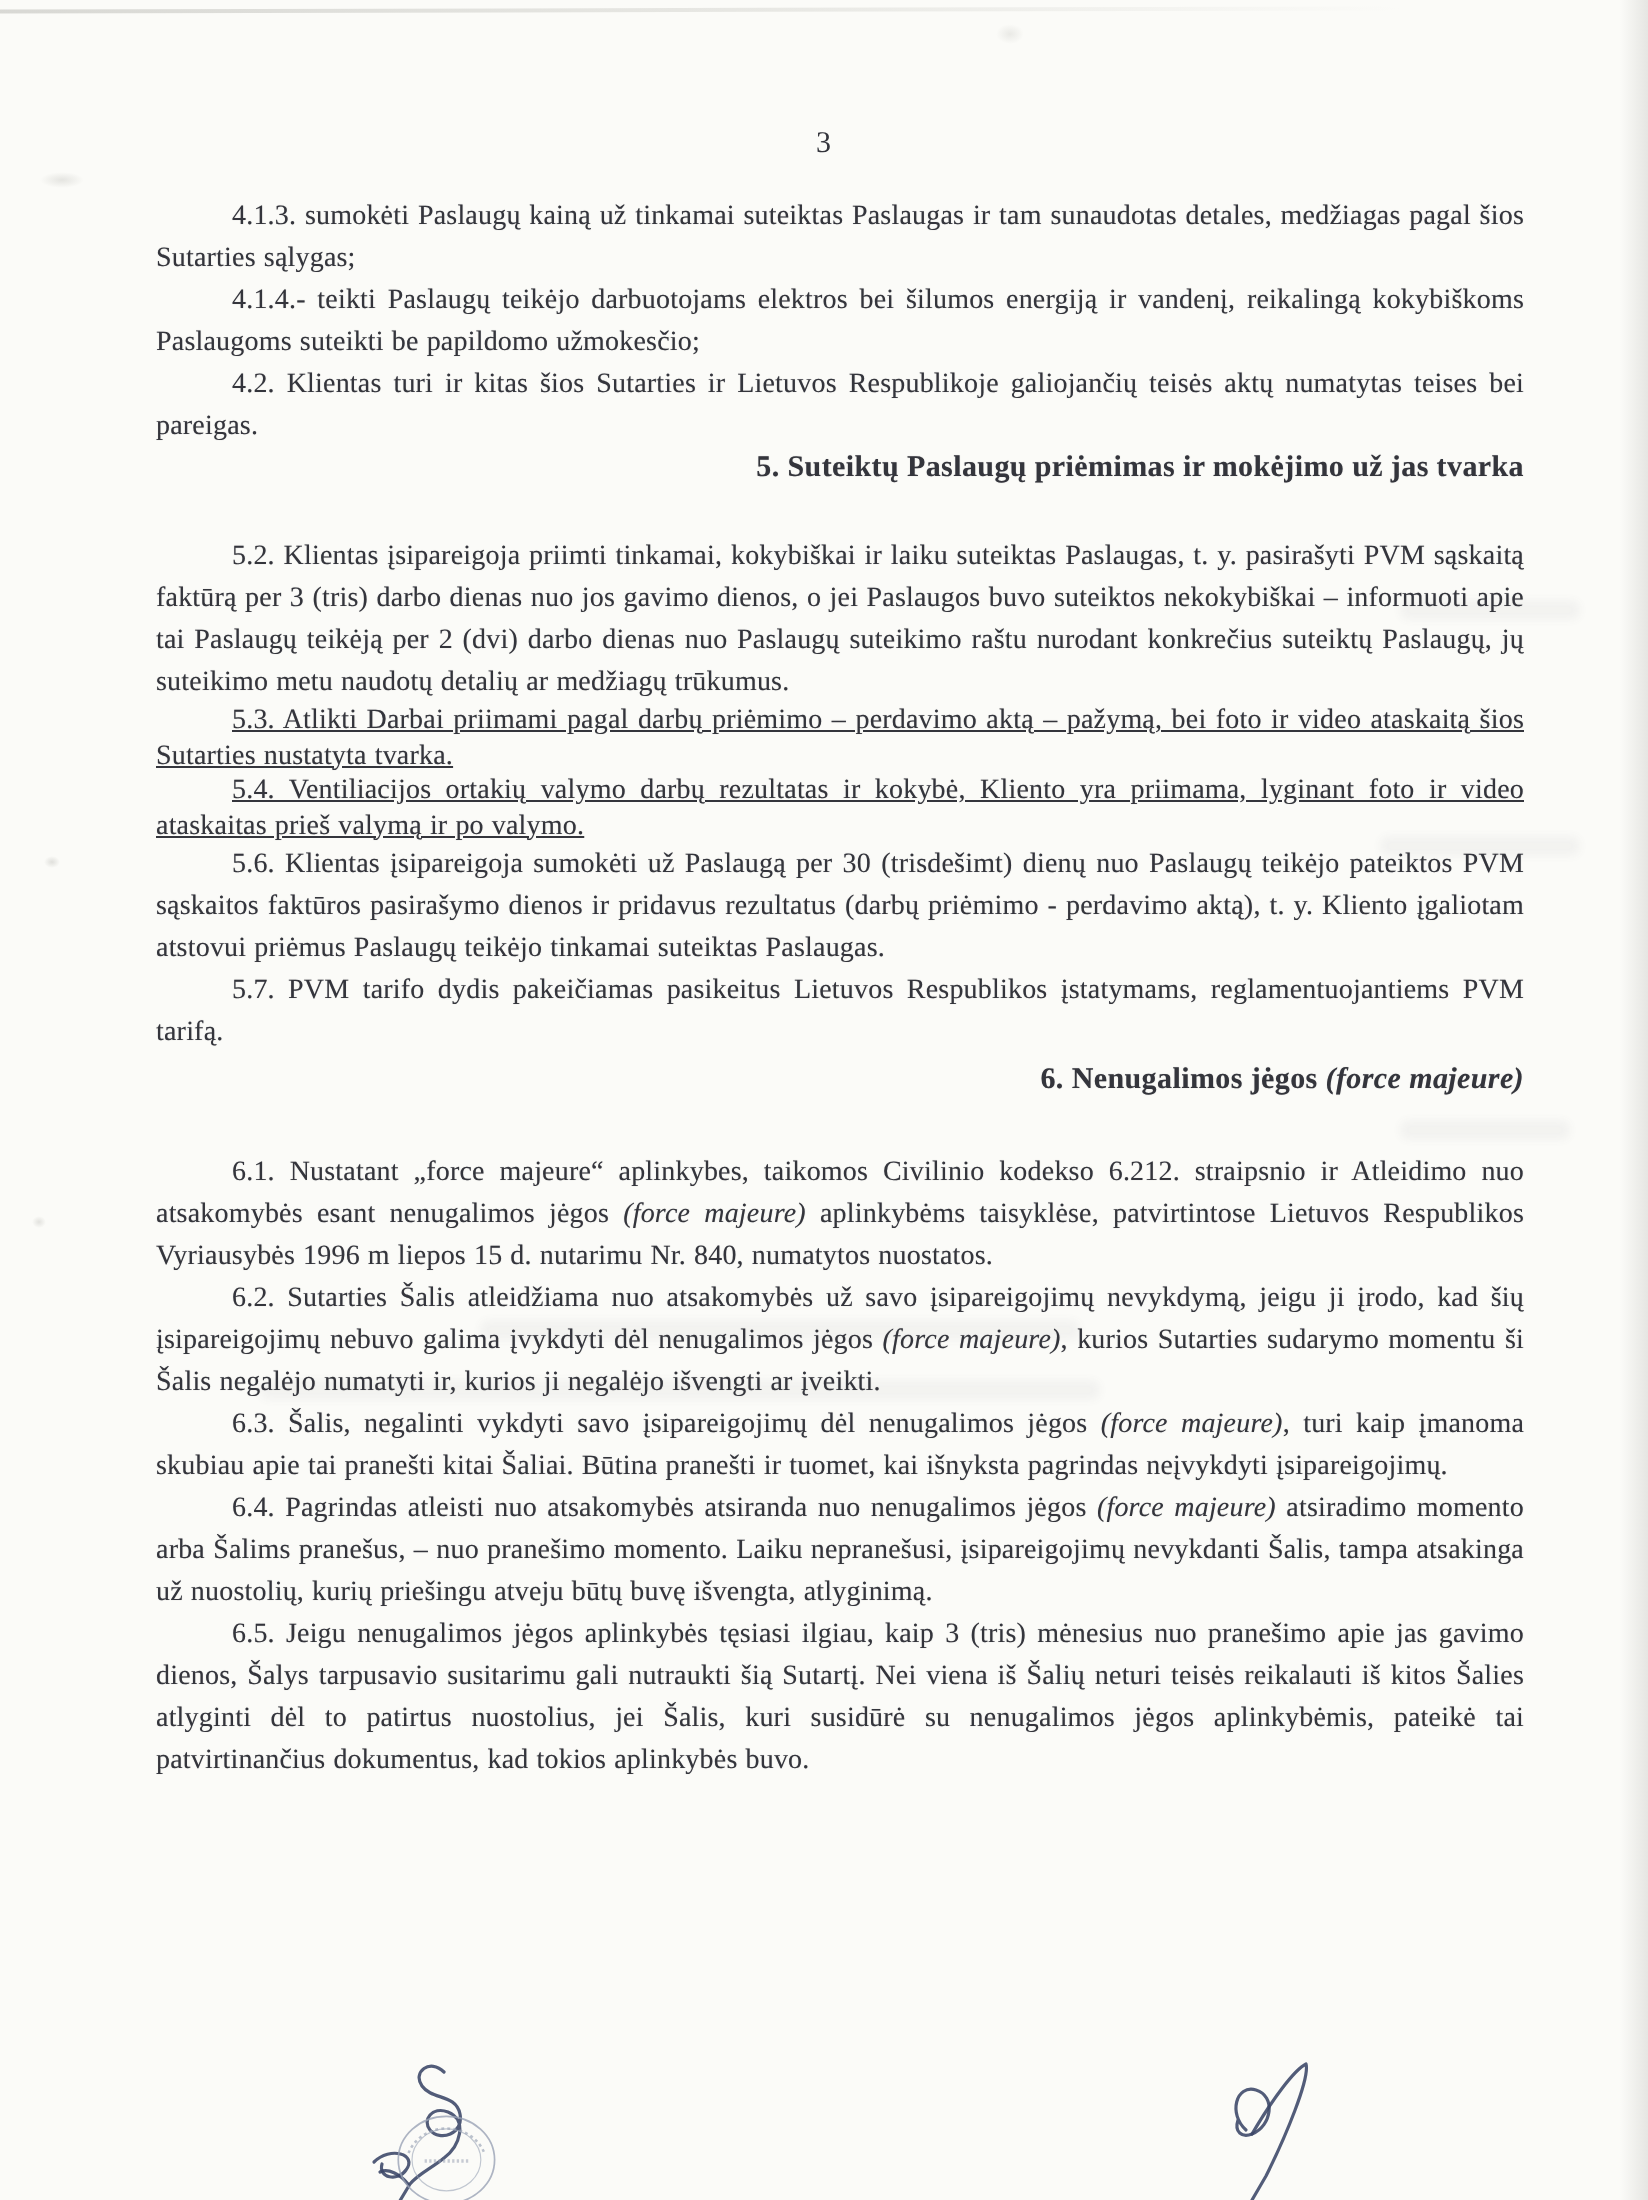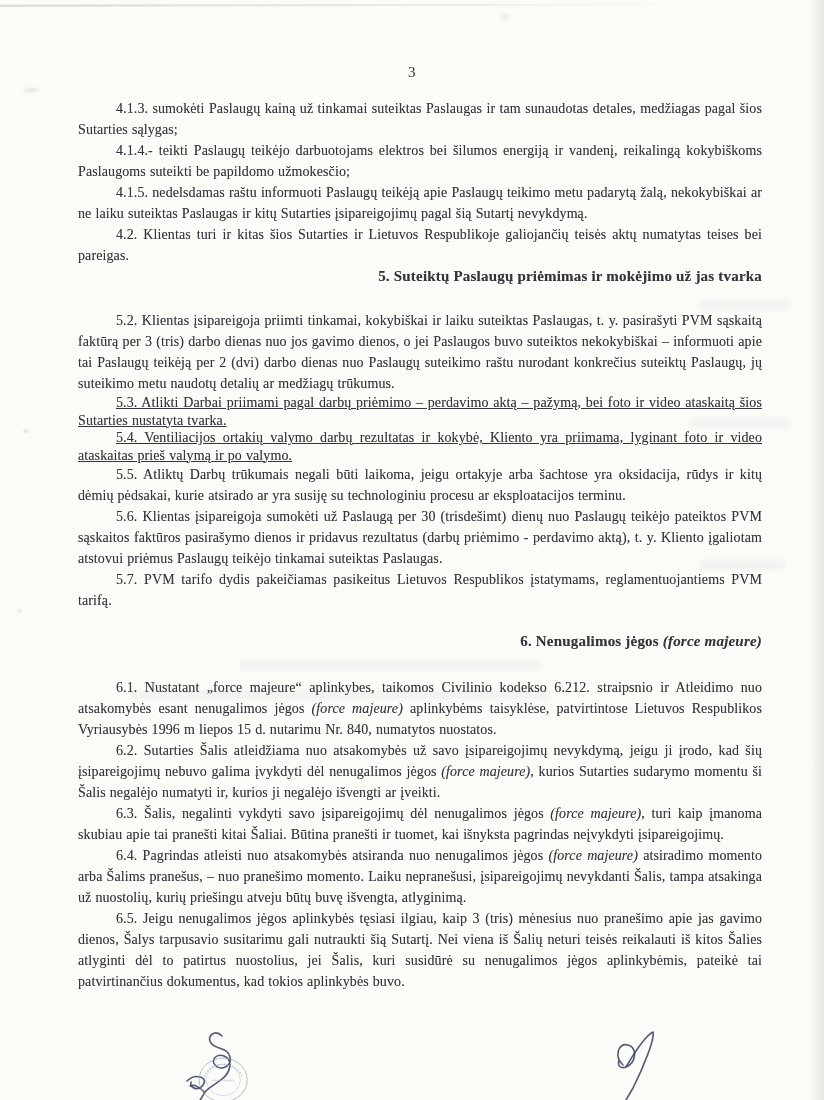--- a/index.html
+++ b/index.html
@@ -29,21 +29,21 @@
 
   .page-number{position:absolute;top:64px;left:0;width:824px;text-align:center;
     font-size:15px;letter-spacing:.5px;}
   .doc-body{position:absolute;top:98px;left:78px;width:684px;
     text-shadow:0 0 .45px rgba(40,40,48,.35);}
   .para{margin:0;font-size:14px;line-height:21px;text-align:justify;
     text-indent:38px;letter-spacing:.1px;word-spacing:.4px;}
   .para.tight{line-height:17.5px;text-decoration:underline;}
   .heading{font-size:15px;font-weight:bold;text-align:right;letter-spacing:.2px;}
   .heading.h5{margin:2px 0 25px;}
-  .heading.h6{margin:22px 0 27px;}
+  .heading.h6{margin:5px 0 27px;}
   .it{font-style:italic;}
 
   .sig{position:absolute;}
   .sig path{fill:none;stroke:var(--sig,#3a4566);stroke-width:1.6;
     stroke-linecap:round;stroke-linejoin:round;opacity:.88;}
   .stamp{position:absolute;}
   .stamp .ring{fill:none;stroke:var(--stamp,#9aa3b5);stroke-width:1.5;opacity:.8;}
   .stamp .txt{fill:none;stroke:var(--stamp,#9aa3b5);stroke-width:2.2;opacity:.65;}
 </style>
 </head>
@@ -61,27 +61,25 @@
   <div class="bleed b2"></div>
   <div class="bleed b3"></div>
   <div class="bleed b4"></div>
   <div class="bleed b5"></div>
 
   <div class="page-number">3</div>
 
   <div class="doc-body">
       <p class="para "><span>4.1.3. sumokėti Paslaugų kainą už tinkamai suteiktas Paslaugas ir tam sunaudotas detales, medžiagas pagal šios Sutarties sąlygas;</span></p>
       <p class="para "><span>4.1.4.- teikti Paslaugų teikėjo darbuotojams elektros bei šilumos energiją ir vandenį, reikalingą kokybiškoms Paslaugoms suteikti be papildomo užmokesčio;</span></p>
-      <p class="para "><span>4.1.5. nedelsdamas raštu informuoti Paslaugų teikėją apie Paslaugų teikimo metu padarytą žalą, nekokybiškai ar ne laiku suteiktas Paslaugas ir kitų Sutarties įsipareigojimų pagal šią Sutartį nevykdymą.</span></p>
       <p class="para "><span>4.2. Klientas turi ir kitas šios Sutarties ir Lietuvos Respublikoje galiojančių teisės aktų numatytas teises bei pareigas.</span></p>
       <h2 class="heading h5"><span>5. Suteiktų Paslaugų priėmimas ir mokėjimo už jas tvarka</span></h2>
       <p class="para "><span>5.2. Klientas įsipareigoja priimti tinkamai, kokybiškai ir laiku suteiktas Paslaugas, t. y. pasirašyti PVM sąskaitą faktūrą per 3 (tris) darbo dienas nuo jos gavimo dienos, o jei Paslaugos buvo suteiktos nekokybiškai – informuoti apie tai Paslaugų teikėją per 2 (dvi) darbo dienas nuo Paslaugų suteikimo raštu nurodant konkrečius suteiktų Paslaugų, jų suteikimo metu naudotų detalių ar medžiagų trūkumus.</span></p>
       <p class="para tight"><span>5.3. Atlikti Darbai priimami pagal darbų priėmimo – perdavimo aktą – pažymą, bei foto ir video ataskaitą šios Sutarties nustatyta tvarka.</span></p>
       <p class="para tight"><span>5.4. Ventiliacijos ortakių valymo darbų rezultatas ir kokybė, Kliento yra priimama, lyginant foto ir video ataskaitas prieš valymą ir po valymo.</span></p>
-      <p class="para "><span>5.5. Atliktų Darbų trūkumais negali būti laikoma, jeigu ortakyje arba šachtose yra oksidacija, rūdys ir kitų dėmių pėdsakai, kurie atsirado ar yra susiję su technologiniu procesu ar eksploatacijos terminu.</span></p>
       <p class="para "><span>5.6. Klientas įsipareigoja sumokėti už Paslaugą per 30 (trisdešimt) dienų nuo Paslaugų teikėjo pateiktos PVM sąskaitos faktūros pasirašymo dienos ir pridavus rezultatus (darbų priėmimo - perdavimo aktą), t. y. Kliento įgaliotam atstovui priėmus Paslaugų teikėjo tinkamai suteiktas Paslaugas.</span></p>
       <p class="para "><span>5.7. PVM tarifo dydis pakeičiamas pasikeitus Lietuvos Respublikos įstatymams, reglamentuojantiems PVM tarifą.</span></p>
       <h2 class="heading h6"><span>6. Nenugalimos jėgos </span><span class="it">(force majeure)</span></h2>
       <p class="para "><span>6.1. Nustatant „force majeure“ aplinkybes, taikomos Civilinio kodekso 6.212. straipsnio ir Atleidimo nuo atsakomybės esant nenugalimos jėgos </span><span class="it">(force majeure)</span><span> aplinkybėms taisyklėse, patvirtintose Lietuvos Respublikos Vyriausybės 1996 m liepos 15 d. nutarimu Nr. 840, numatytos nuostatos.</span></p>
       <p class="para "><span>6.2. Sutarties Šalis atleidžiama nuo atsakomybės už savo įsipareigojimų nevykdymą, jeigu ji įrodo, kad šių įsipareigojimų nebuvo galima įvykdyti dėl nenugalimos jėgos </span><span class="it">(force majeure)</span><span>, kurios Sutarties sudarymo momentu ši Šalis negalėjo numatyti ir, kurios ji negalėjo išvengti ar įveikti.</span></p>
       <p class="para "><span>6.3. Šalis, negalinti vykdyti savo įsipareigojimų dėl nenugalimos jėgos </span><span class="it">(force majeure)</span><span>, turi kaip įmanoma skubiau apie tai pranešti kitai Šaliai. Būtina pranešti ir tuomet, kai išnyksta pagrindas neįvykdyti įsipareigojimų.</span></p>
       <p class="para "><span>6.4. Pagrindas atleisti nuo atsakomybės atsiranda nuo nenugalimos jėgos </span><span class="it">(force majeure)</span><span> atsiradimo momento arba Šalims pranešus, – nuo pranešimo momento. Laiku nepranešusi, įsipareigojimų nevykdanti Šalis, tampa atsakinga už nuostolių, kurių priešingu atveju būtų buvę išvengta, atlyginimą.</span></p>
       <p class="para "><span>6.5. Jeigu nenugalimos jėgos aplinkybės tęsiasi ilgiau, kaip 3 (tris) mėnesius nuo pranešimo apie jas gavimo dienos, Šalys tarpusavio susitarimu gali nutraukti šią Sutartį. Nei viena iš Šalių neturi teisės reikalauti iš kitos Šalies atlyginti dėl to patirtus nuostolius, jei Šalis, kuri susidūrė su nenugalimos jėgos aplinkybėmis, pateikė tai patvirtinančius dokumentus, kad tokios aplinkybės buvo.</span></p>
     </div>
 

